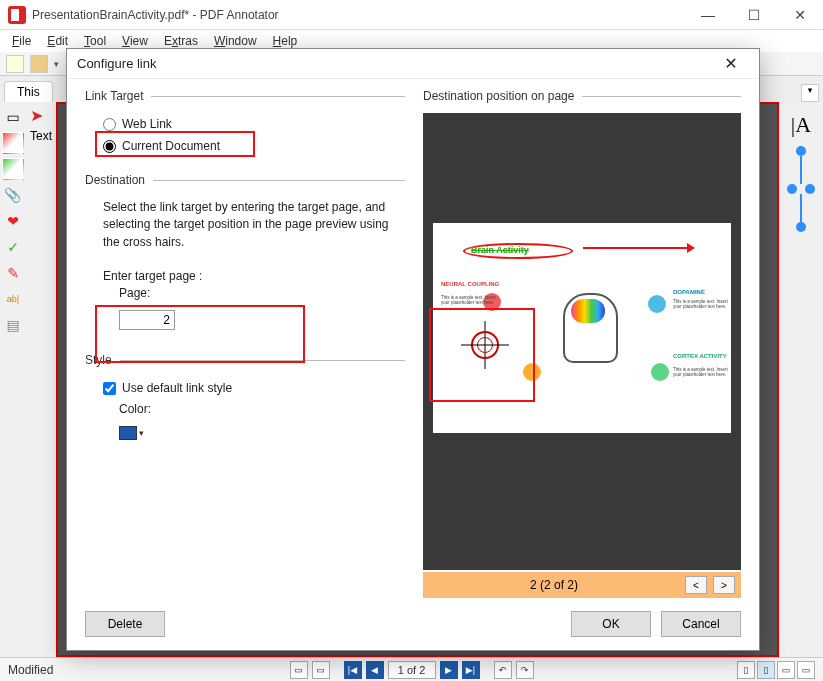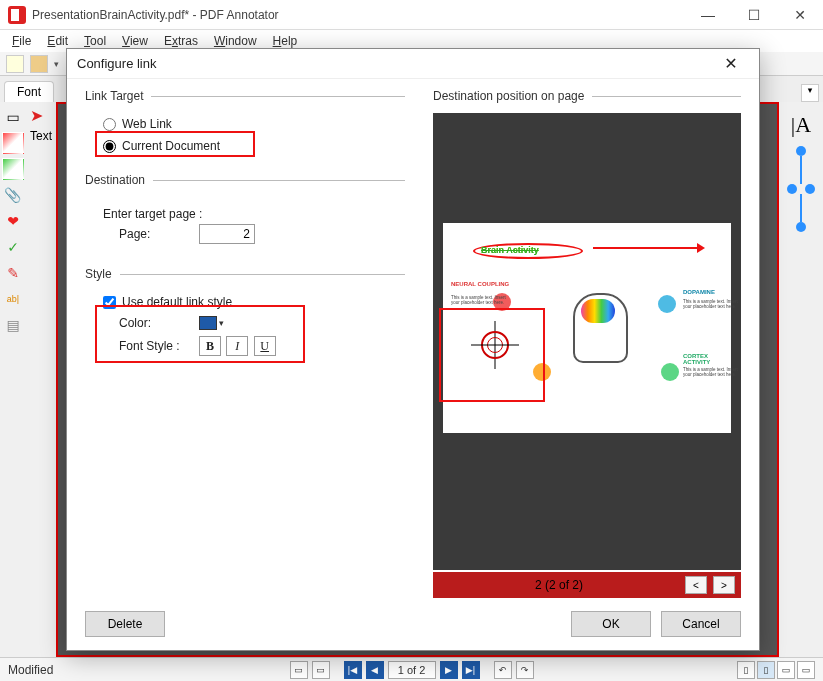--- a/index.html
+++ b/index.html
@@ -43,48 +43,48 @@
 .statusbar .status-center { position: absolute; left: 50%; transform: translateX(-50%); display: flex; align-items: center; gap: 4px; }
 .statusbar .navbtn { width: 18px; height: 18px; display: flex; align-items: center; justify-content: center; background: #fff; border: 1px solid #aaa; font-size: 9px; cursor: pointer; }
 .statusbar .navbtn.primary { background: #1e5aa8; color: #fff; border-color: #1e5aa8; }
 .statusbar .pagefield { width: 48px; height: 18px; border: 1px solid #aaa; font-size: 11px; text-align: center; background: #fff; display: inline-flex; align-items: center; justify-content: center; }
 .statusbar .viewbtns { margin-left: auto; display: flex; gap: 2px; }
 
 
 .dialog { position: absolute; left: 66px; top: 48px; width: 694px; height: 603px; background: #fff; border: 1px solid #888; box-shadow: 0 6px 24px rgba(0,0,0,.3); z-index: 100; }
 .dialog .dlgtitle { height: 30px; display: flex; align-items: center; padding: 0 10px; font-size: 13px; color: #222; border-bottom: 1px solid #eee; }
 .dialog .dlgclose { margin-left: auto; width: 36px; height: 28px; display: flex; align-items: center; justify-content: center; font-size: 16px; cursor: pointer; }
-.dialog .dlgbody { display: flex; padding: 10px 18px 0 18px; height: calc(100% - 30px - 52px); gap: 28px; }
+.dialog .dlgbody { display: flex; padding: 10px 18px 0 18px; height: calc(100% - 30px - 52px); gap: 18px; }
 .dialog .leftcol { width: 320px; font-size: 12px; color: #222; }
 .dialog .rightcol { flex: 1; display: flex; flex-direction: column; }
 
 .section-title { display: flex; align-items: center; gap: 8px; margin-bottom: 10px; font-size: 12px; color: #333; }
 .section-title .line { flex: 1; height: 1px; background: #bbb; }
 .radio-row { display: flex; align-items: center; gap: 6px; padding: 4px 0 4px 18px; font-size: 12px; }
 .radio-row input { accent-color: #000; }
 .desc { padding: 2px 0 8px 18px; font-size: 12px; color: #222; line-height: 1.45; }
 
 .highlight-red { border: 2.5px solid #e11; position: absolute; pointer-events: none; }
 
-.field-row { display: flex; align-items: center; gap: 10px; padding: 3px 0 3px 24px; font-size: 12px; }
+.field-row { display: flex; align-items: flex-start; gap: 10px; padding: 3px 0 3px 24px; font-size: 12px; flex-direction: column; }
 .field-row .lbl { min-width: 70px; }
 .field-row input[type=text] { width: 56px; height: 20px; border: 1px solid #999; text-align: right; padding: 0 4px; font-size: 12px; }
 
 .chk-row { display: flex; align-items: center; gap: 6px; padding: 4px 0 4px 18px; font-size: 12px; }
 .color-swatch { width: 18px; height: 14px; background: #1e5aa8; border: 1px solid #333; display: inline-block; }
 .color-caret { font-size: 9px; color: #333; margin-left: 2px; }
 .fontstyle-btn { width: 22px; height: 20px; border: 1px solid #999; background: #fff; font-size: 12px; font-family: serif; display: inline-flex; align-items: center; justify-content: center; margin-right: 2px; cursor: pointer; }
 .fontstyle-btn.b { font-weight: bold; }
 .fontstyle-btn.i { font-style: italic; }
 .fontstyle-btn.u { text-decoration: underline; }
 
 
 .preview-wrap { flex: 1; background: #3a3a3a; position: relative; overflow: hidden; }
 .preview-page { position: absolute; left: 10px; right: 10px; top: 110px; height: 210px; background: #fff; padding-left: 12px; }
-.preview-nav { height: 26px; display: flex; align-items: center; justify-content: center; gap: 6px; background: #b91c1c; font-size: 12px; margin-top: 2px; padding: 0 6px; }
+.preview-nav { height: 26px; display: flex; align-items: center; justify-content: center; gap: 6px; background: #fdba74; font-size: 12px; margin-top: 2px; padding: 0 6px; }
 .pnbtn { width: 22px; height: 18px; border: 1px solid #aaa; background: #f6f6f6; font-size: 10px; display: inline-flex; align-items: center; justify-content: center; cursor: pointer; }
 .pnspc { flex:1; }
 
 .dlgfooter { height: 52px; display: flex; align-items: center; padding: 0 18px; gap: 10px; }
 .dlgbtn { min-width: 80px; height: 26px; border: 1px solid #adadad; background: #e1e1e1; font-size: 12px; cursor: pointer; }
 .dlgfooter .spacer { flex: 1; }
 
 
 .pp-title { position:absolute; left:30px; top:20px; width:110px; height:16px; border:2px solid #e11; border-radius:50%/50%; }
 .pp-title-txt { position:absolute; left:38px; top:22px; font-size:9px; font-weight:bold; color:#3a2; background:linear-gradient(#ff0,#3c3); -webkit-background-clip:text; text-decoration: line-through; }
@@ -129,21 +129,21 @@
   <div class="mitem"><span class="u">H</span>elp</div>
 </div>
 
 <div class="toolbar">
   <span class="tbtn" style="background:#ffd"></span>
   <span class="tbtn" style="background:#eecc88"></span>
   <span style="font-size:9px;color:#555">▾</span>
 </div>
 
 <div class="tabstrip">
-  <div class="tab">Font</div>
+  <div class="tab">This</div>
   <div class="dropbtn">▾</div>
 </div>
 
 <div class="main">
   <div class="leftstrip">
     <div class="sbtn">▭</div>
     <div class="sbtn" style="background:linear-gradient(135deg,#f44,#fff 50%)"></div>
     <div class="sbtn" style="background:linear-gradient(135deg,#4c4,#fff 50%)"></div>
     <div class="sbtn">📎</div>
     <div class="sbtn" style="color:#e22">❤</div>
@@ -214,20 +214,21 @@
           <span>Current Document</span>
       </label>
 
       <div class="highlight-red" style="left:10px; top:42px; width:160px; height:26px"></div>
 
       <div style="height:16px"></div>
       <div class="section-title">
         <span>Destination</span>
         <span class="line"></span>
       </div>
+      <div class="desc">Select the link target by entering the target page, and selecting the target position in the page preview using the cross hairs.</div>
 
       <div style="height:10px"></div>
 
       <div class="highlight-red" style="left:10px; top:216px; width:210px; height:58px"></div>
       <div style="padding-left:18px; font-size:12px;">Enter target page :</div>
       <div class="field-row" style="padding-left:34px">
         <span class="lbl">Page:</span>
         <input type="text" value="2" style="">
       </div>
 
@@ -240,28 +241,20 @@
         <input type="checkbox" checked="" style=""> 
           <span>Use default link style</span>
       </label>
       <div class="field-row" style="padding-left:34px">
         <span class="lbl">Color:</span>
         <span style="display:inline-flex;align-items:center">
           <span class="color-swatch"></span>
           <span class="color-caret">▾</span>
         </span>
       </div>
-      <div class="field-row" style="padding-left:34px">
-        <span class="lbl">Font Style :</span>
-        <span>
-          <span class="fontstyle-btn b">B</span>
-          <span class="fontstyle-btn i">I</span>
-          <span class="fontstyle-btn u">U</span>
-        </span>
-      </div>
     </div>
 
     <div class="rightcol">
       <div class="section-title">
         <span>Destination position on page</span>
         <span class="line"></span>
       </div>
       <div class="preview-wrap" style="position:relative">
         <div class="preview-page">
           <div class="pp-title"></div>

